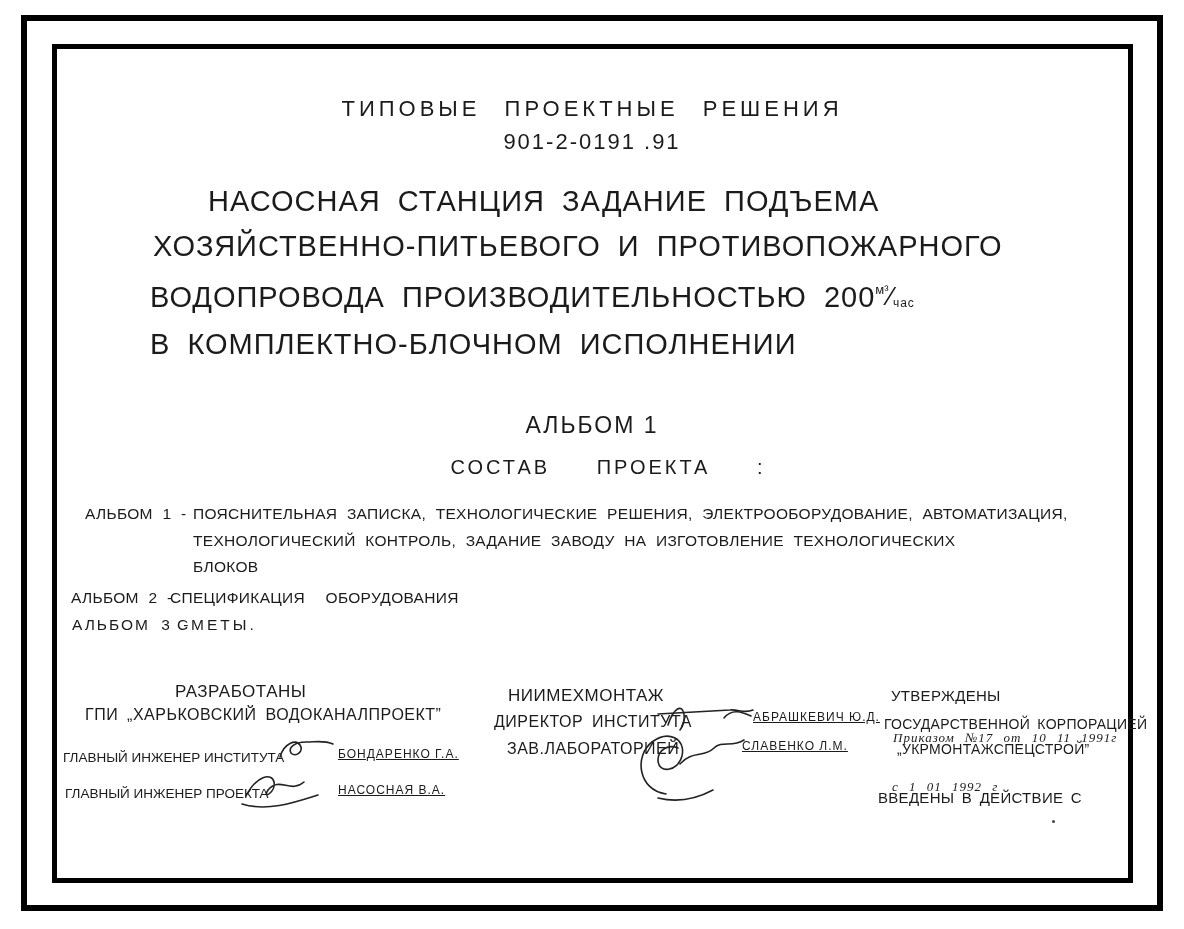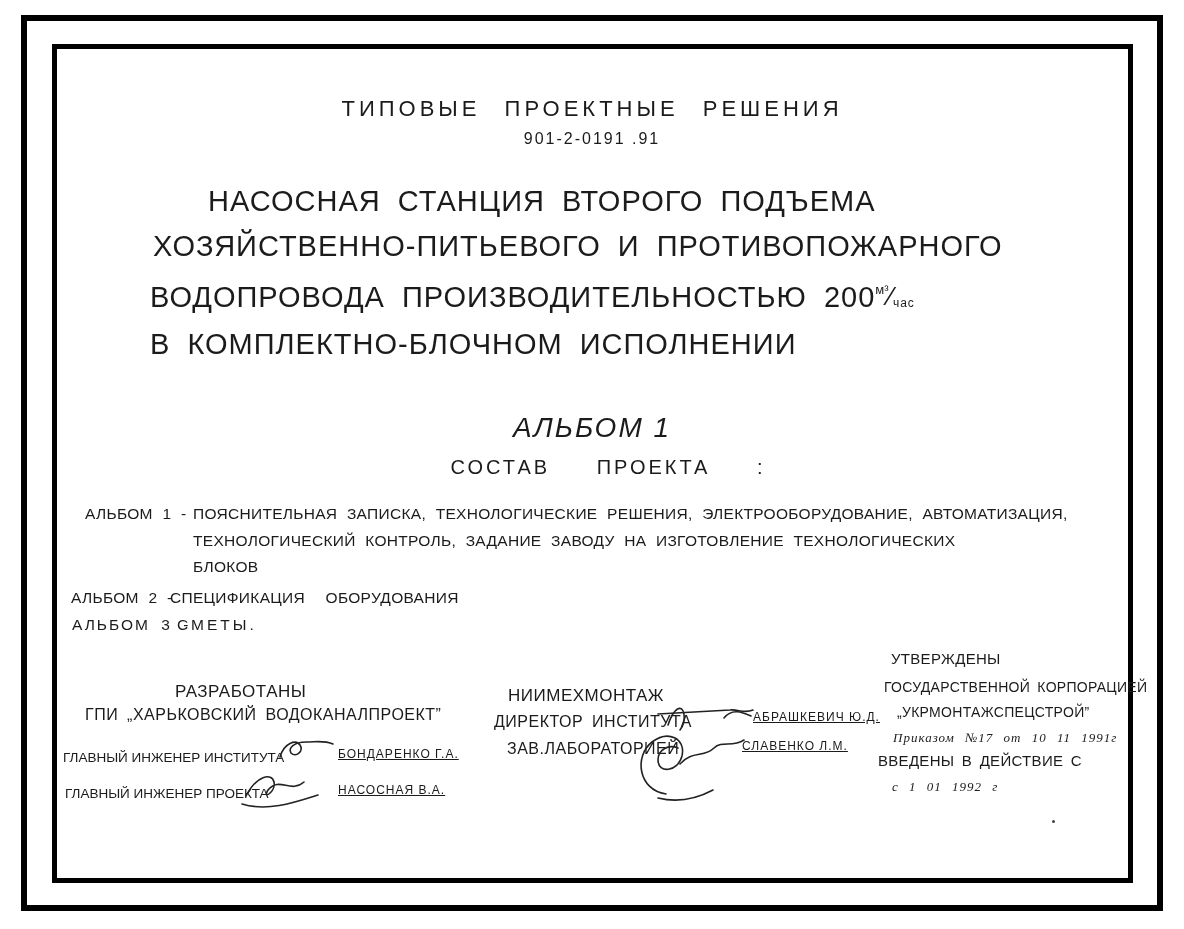--- a/index.html
+++ b/index.html
@@ -6,51 +6,51 @@
   body{
     width:1184px;height:929px;position:relative;background:#ffffff;
     font-family:"Liberation Sans",sans-serif;color:#1b1b1b;overflow:hidden;
   }
   .frame{position:absolute;box-sizing:border-box;background:transparent;}
   #outer-frame{left:21px;top:15px;width:1142px;height:896px;border:6px solid #000;}
   #inner-frame{left:52px;top:44px;width:1081px;height:839px;border:5px solid #000;}
   .t{position:absolute;white-space:pre;line-height:1.1;}
   .center{left:0;width:1184px;text-align:center;}
   .series-title{top:97px;font-size:22px;letter-spacing:4px;word-spacing:14px;}
-  .series-code{top:130px;font-size:16px;letter-spacing:2px;}
+  .series-code{top:130px;font-size:22px;letter-spacing:2px;}
   .title-line{font-size:29px;letter-spacing:1px;word-spacing:8px;}
   #title-line-1{top:186px;left:208px;}
   #title-line-2{top:231px;left:153px;}
   #title-line-3{top:282px;left:150px;}
   #title-line-4{top:329px;left:150px;}
   .unit-sup{font-size:13px;vertical-align:13px;letter-spacing:0;}
   .unit-slash{font-size:26px;vertical-align:2px;letter-spacing:0;}
   .unit-sub{font-size:12px;vertical-align:0;letter-spacing:1px;}
-  .album{top:413px;font-size:28px;letter-spacing:2px;font-style:italic;}
+  .album{top:413px;font-size:23px;letter-spacing:2px;}
   .sostav{top:456px;font-size:20px;letter-spacing:3px;word-spacing:38px;margin-left:16px;}
   .comp{font-size:15.5px;letter-spacing:0.3px;word-spacing:5px;}
   .role{font-size:13.5px;letter-spacing:0px;}
   .sig-name{font-size:12px;letter-spacing:1px;text-decoration:underline;}
   .org{font-size:16px;letter-spacing:0.5px;word-spacing:4px;}
-  .ap{font-size:14px;letter-spacing:0.3px;word-spacing:3px;}
+  .ap{font-size:14px;letter-spacing:0.3px;word-spacing:3px;margin-top:37px;}
   .cursive{font-family:"Liberation Serif",serif;font-style:italic;font-size:13px;letter-spacing:1px;word-spacing:6px;}
   .sig{position:absolute;}
   .sig path{fill:none;stroke:#222;stroke-width:1.6;stroke-linecap:round;stroke-linejoin:round;}
   #ink-speck{position:absolute;left:1052px;top:820px;width:3px;height:3px;background:#444;border-radius:50%;}
 </style>
 </head>
 <body>
 
 <div id="outer-frame" class="frame"></div>
 <div id="inner-frame" class="frame"></div>
 
 <div class="t center series-title">ТИПОВЫЕ ПРОЕКТНЫЕ РЕШЕНИЯ</div>
 <div class="t center series-code">901-2-0191 .91</div>
 
-<div class="t title-line" id="title-line-1">НАСОСНАЯ СТАНЦИЯ ВТОРОГО ПОДЪЕМА</div>
+<div class="t title-line" id="title-line-1">НАСОСНАЯ СТАНЦИЯ ЗАДАНИЕ ПОДЪЕМА</div>
 <div class="t title-line" id="title-line-2">ХОЗЯЙСТВЕННО-ПИТЬЕВОГО И ПРОТИВОПОЖАРНОГО</div>
 <div class="t title-line" id="title-line-3"><span>ВОДОПРОВОДА ПРОИЗВОДИТЕЛЬНОСТЬЮ 200</span><span class="unit-sup">м³</span><span class="unit-slash">⁄</span><span class="unit-sub">час</span></div>
 <div class="t title-line" id="title-line-4">В КОМПЛЕКТНО-БЛОЧНОМ ИСПОЛНЕНИИ</div>
 
 <div class="t center album">АЛЬБОМ 1</div>
 <div class="t center sostav">СОСТАВ ПРОЕКТА :</div>
 
 <div class="t comp" style="top:505px;left:85px;">АЛЬБОМ 1 -</div>
 <div class="t comp" style="top:505px;left:193px;">ПОЯСНИТЕЛЬНАЯ ЗАПИСКА, ТЕХНОЛОГИЧЕСКИЕ РЕШЕНИЯ, ЭЛЕКТРООБОРУДОВАНИЕ, АВТОМАТИЗАЦИЯ,</div>
 <div class="t comp" style="top:532px;left:193px;">ТЕХНОЛОГИЧЕСКИЙ КОНТРОЛЬ, ЗАДАНИЕ ЗАВОДУ НА ИЗГОТОВЛЕНИЕ ТЕХНОЛОГИЧЕСКИХ</div>

